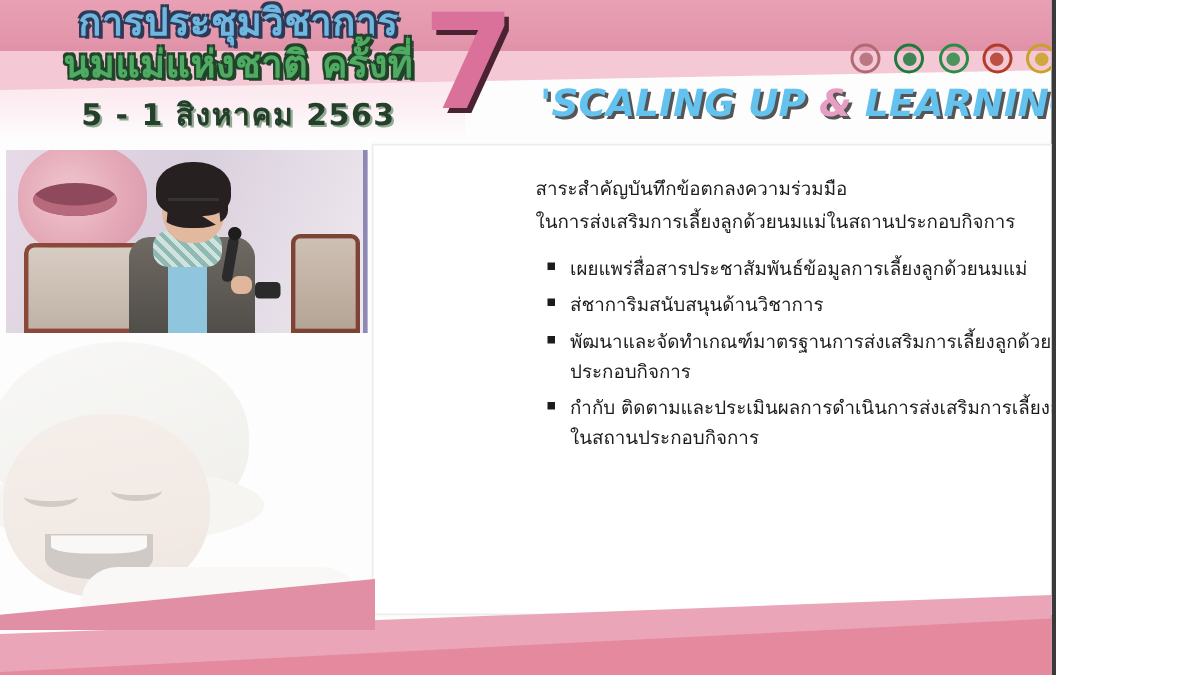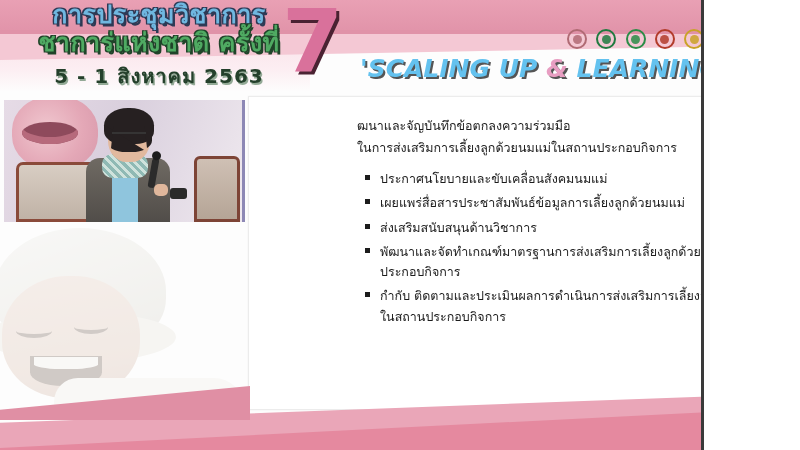--- a/index.html
+++ b/index.html
@@ -247,21 +247,21 @@
 <body>
 
 <div id="slide">
 
   <div class="band-pale"></div>
   <div class="band-dark"></div>
   <div class="band-light"></div>
 
   <div class="title-wrap">
     <div class="t-line1">การประชุมวิชาการ</div>
-    <div class="t-line2">ชาการ่แห่งชาติ ครั้งที่</div>
+    <div class="t-line2">นมแม่แห่งชาติ ครั้งที่</div>
     <div class="t-date">5 - 1 สิงหาคม 2563</div>
   </div>
 
   <div class="numeral">7</div>
 
   <div class="logos">
     <div class="logo" style="color:#b06a74">
         <span class="ring"></span>
         <span class="core"></span>
       </div>
@@ -321,27 +321,26 @@
     <div class="c-face"></div>
     <div class="c-eye-l"></div>
     <div class="c-eye-r"></div>
     <div class="c-smile"></div>
     <div class="c-teeth"></div>
     <div class="c-shirt"></div>
   </div>
 
   <div class="card">
     <div class="heading">
-      <div>ฒนาและจัญบันทึกข้อตกลงความร่วมมือ</div>
+      <div>สาระสำคัญบันทึกข้อตกลงความร่วมมือ</div>
       <div>ในการส่งเสริมการเลี้ยงลูกด้วยนมแม่ในสถานประกอบกิจการ</div>
     </div>
     <ul class="bullets">
-      <li>ประกาศนโยบายและขับเคลื่อนสังคมนมแม่</li>
       <li>เผยแพร่สื่อสารประชาสัมพันธ์ข้อมูลการเลี้ยงลูกด้วยนมแม่</li>
-      <li>ส่งเสริมสนับสนุนด้านวิชาการ</li>
+      <li>ส่ชาการิมสนับสนุนด้านวิชาการ</li>
       <li>พัฒนาและจัดทำเกณฑ์มาตรฐานการส่งเสริมการเลี้ยงลูกด้วยนมแม่ในสถานประกอบกิจการ</li>
       <li>กำกับ ติดตามและประเมินผลการดำเนินการส่งเสริมการเลี้ยงลูกด้วยนมแม่ในสถานประกอบกิจการ</li>
     </ul>
   </div>
 
   <div class="wave-back"></div>
   <div class="wave-left"></div>
   <div class="wave-front"></div>
 
 </div>

